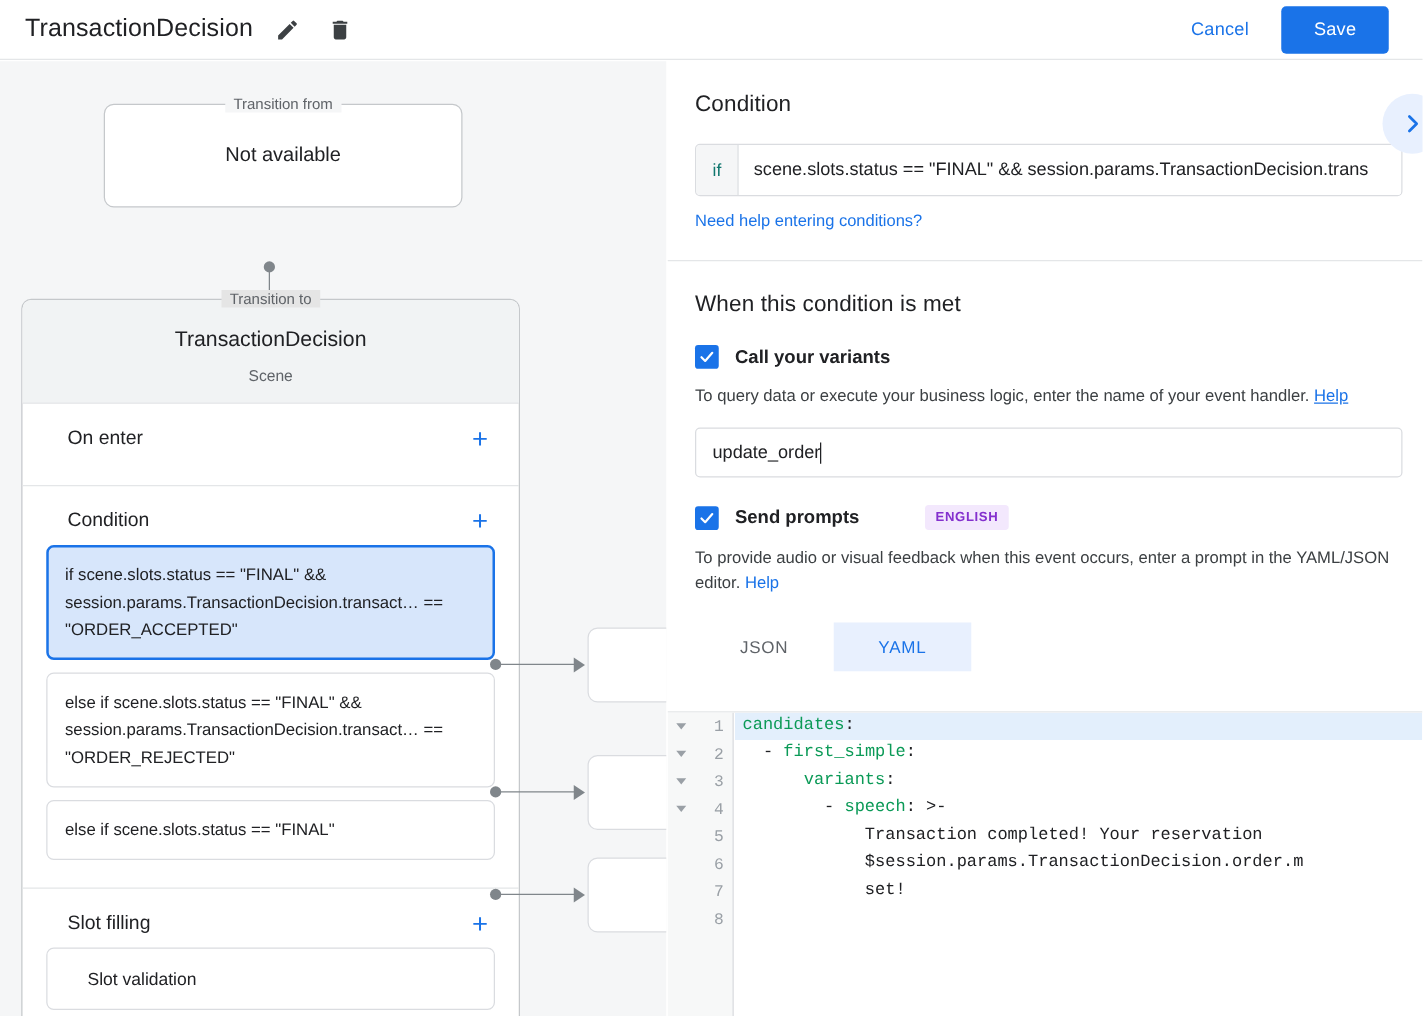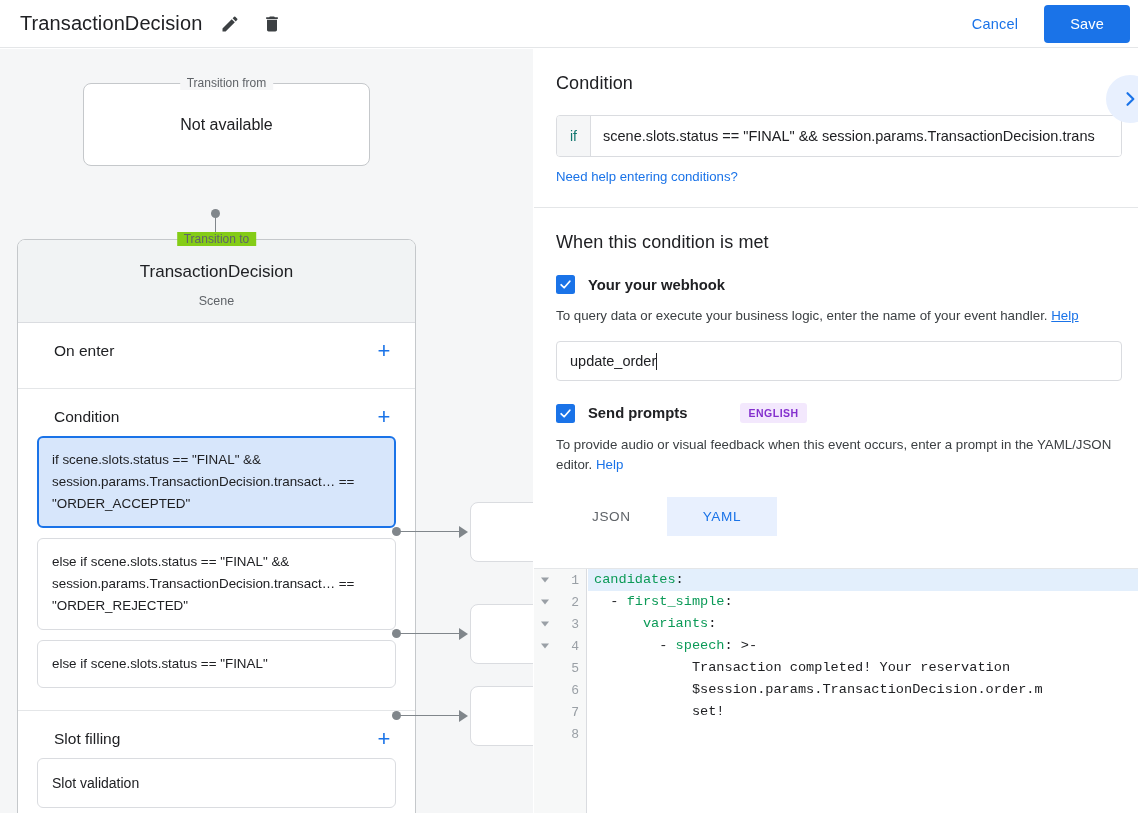--- a/index.html
+++ b/index.html
@@ -21,21 +21,21 @@
   .page-title {
     margin-left: 20px; font-size: 20px; color: #202124; letter-spacing: .1px;
   }
   .icon-btn {
     width: 28px; height: 28px; margin-left: 14px;
     display: flex; align-items: center; justify-content: center;
     cursor: pointer; border-radius: 50%;
   }
   .icon-btn svg { display: block; }
   .topbar-right {
-    margin-left: auto; display: flex; align-items: center; padding-right: 8px;
+    margin-left: auto; display: flex; align-items: center; padding-right: 27px;
   }
   .cancel-btn {
     color: #1a73e8; font-size: 14.5px; font-weight: 500; letter-spacing: .2px;
     padding: 9px 16px; border-radius: 4px; background: transparent;
     border: none; cursor: pointer; font-family: inherit;
   }
   .save-btn {
     background: #1a73e8; color: #fff; font-size: 14.5px; font-weight: 500;
     letter-spacing: .2px; padding: 11px 26px; border-radius: 4px;
     border: none; cursor: pointer; margin-left: 10px; font-family: inherit;
@@ -80,21 +80,21 @@
   }
 
   
   .scene-card {
     position: absolute; left: 17px; top: 190px; width: 399px;
     border: 1px solid #c5c8cb; border-radius: 8px; background: #fff;
     overflow: visible;
   }
   .scene-card > legend {
     position: absolute; top: -8px; left: 50%; transform: translateX(-50%);
-    background: #84cc16; padding: 0 7px; font-size: 12px; color: #5f6368;
+    background: #e5e5e5; padding: 0 7px; font-size: 12px; color: #5f6368;
     white-space: nowrap; z-index: 3;
   }
   .scene-head {
     background: #f1f3f4; border-bottom: 1px solid #dadce0;
     border-radius: 7px 7px 0 0;
     padding: 22px 0 14px; text-align: center;
   }
   .scene-head .name { font-size: 17px; color: #202124; }
   .scene-head .kind { font-size: 12.5px; color: #5f6368; margin-top: 12px; }
 
@@ -114,21 +114,21 @@
   .cond-item {
     margin: 0 19px 10px 19px; border: 1px solid #dadce0; border-radius: 6px;
     background: #fff; padding: 12px 14px; font-size: 13.4px; color: #202124;
     line-height: 22px; cursor: pointer; position: relative;
   }
   .cond-item.selected {
     background: #d7e6fb; border: 2px solid #1a73e8; padding: 11px 13px;
   }
   .slot-item {
     margin: 0 19px 4px 19px; border: 1px solid #dadce0; border-radius: 6px;
-    background: #fff; padding: 16px 14px; font-size: 14px; color: #202124;
+    background: #fff; padding: 16px 32px; font-size: 14px; color: #202124;
     cursor: pointer;
   }
 
   
   .edge { position: absolute; }
   .edge .dot {
     position: absolute; left: 0; top: 0; width: 9px; height: 9px;
     border-radius: 50%; background: #80868b;
   }
   .edge .line {
@@ -355,21 +355,21 @@
 
   <div class="panel-block">
     <div class="panel-h">When this condition is met</div>
 
     <div class="checkrow">
       <div class="checkbox">
         <svg width="13" height="13" viewBox="0 0 24 24" fill="none" stroke="#fff" stroke-width="3.2" stroke-linecap="round" stroke-linejoin="round" aria-hidden="true">
           <polyline points="4 12.5 9.5 18 20 6"></polyline>
         </svg>
       </div>
-      <span class="lbl">Your your webhook</span>
+      <span class="lbl">Call your variants</span>
     </div>
 
     <div class="desc">
       <span>To query data or execute your business logic, enter the name of your event handler.</span>
       <a>Help</a>
     </div>
 
     <div class="fake-input">
       <span>update_order</span>
         <span class="caret"></span>

